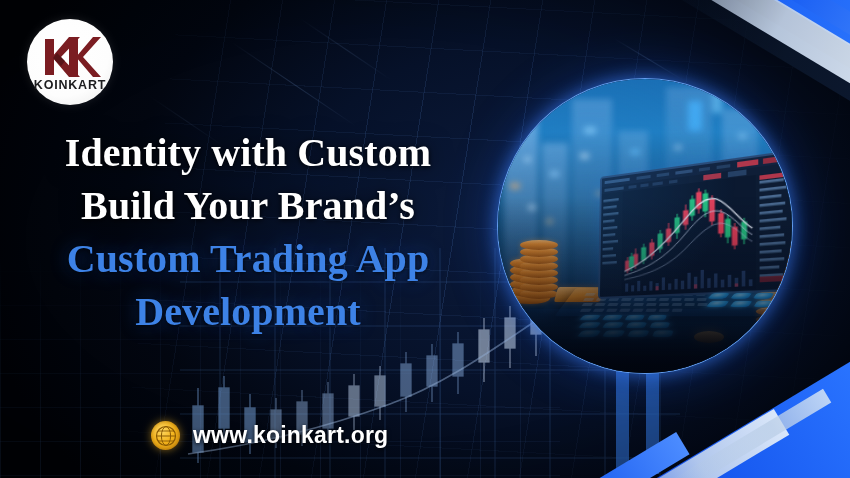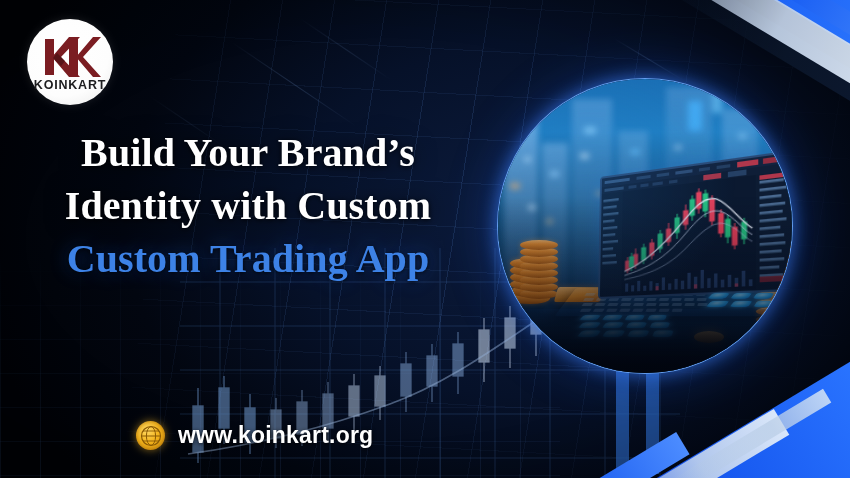--- a/index.html
+++ b/index.html
@@ -173,21 +173,21 @@
     text-shadow: 0 1px 5px rgba(0,0,0,.85), 0 0 22px rgba(0,0,0,.6);
   }
   .hl-accent {
     color: #3d82e6;
     text-shadow: 0 1px 5px rgba(0,0,0,.85), 0 0 18px rgba(30,90,200,.45);
   }
 
   
   .url-row {
     position: absolute;
-    left: 136px; top: 421px;
+    left: 151px; top: 421px;
     display: flex;
     align-items: center;
     gap: 13px;
   }
   .coin-icon {
     width: 29px; height: 29px;
     border-radius: 50%;
     background: radial-gradient(circle at 38% 32%, #ffd862 0%, #f3b31c 45%, #c8860a 100%);
     box-shadow: 0 0 9px rgba(245,180,40,.55), inset 0 0 4px rgba(120,70,0,.5);
     display: flex; align-items: center; justify-content: center;
@@ -690,23 +690,24 @@
         <polygon points="37,22 54,2 62,2 44,22 62,42 54,42"></polygon>
       </g>
       <g fill="#3a0d10" opacity=".55">
         <polygon points="18,18 26,26 22,31 14,23"></polygon>
       </g>
     </svg>
     <span class="logo-text">KOINKART</span>
   </div>
 
   <div class="headline">
+    <span class="hl-line hl-white">Identity with Custom</span>
     <span class="hl-line hl-white">Build Your Brand’s</span>
-    <span class="hl-line hl-white">Identity with Custom</span>
     <span class="hl-line hl-accent">Custom Trading App</span>
+    <span class="hl-line hl-accent">Development</span>
   </div>
 
   <div class="url-row">
     <span class="coin-icon">
       <svg width="22" height="22" viewBox="0 0 22 22" aria-hidden="true">
         <circle cx="11" cy="11" r="9.5" fill="none" stroke="#8a5a04" stroke-width="1.2"></circle>
         <ellipse cx="11" cy="11" rx="4.6" ry="9.3" fill="none" stroke="#8a5a04" stroke-width="1"></ellipse>
         <line x1="1.5" y1="11" x2="20.5" y2="11" stroke="#8a5a04" stroke-width="1"></line>
         <line x1="3" y1="6" x2="19" y2="6" stroke="#8a5a04" stroke-width=".9"></line>
         <line x1="3" y1="16" x2="19" y2="16" stroke="#8a5a04" stroke-width=".9"></line>

